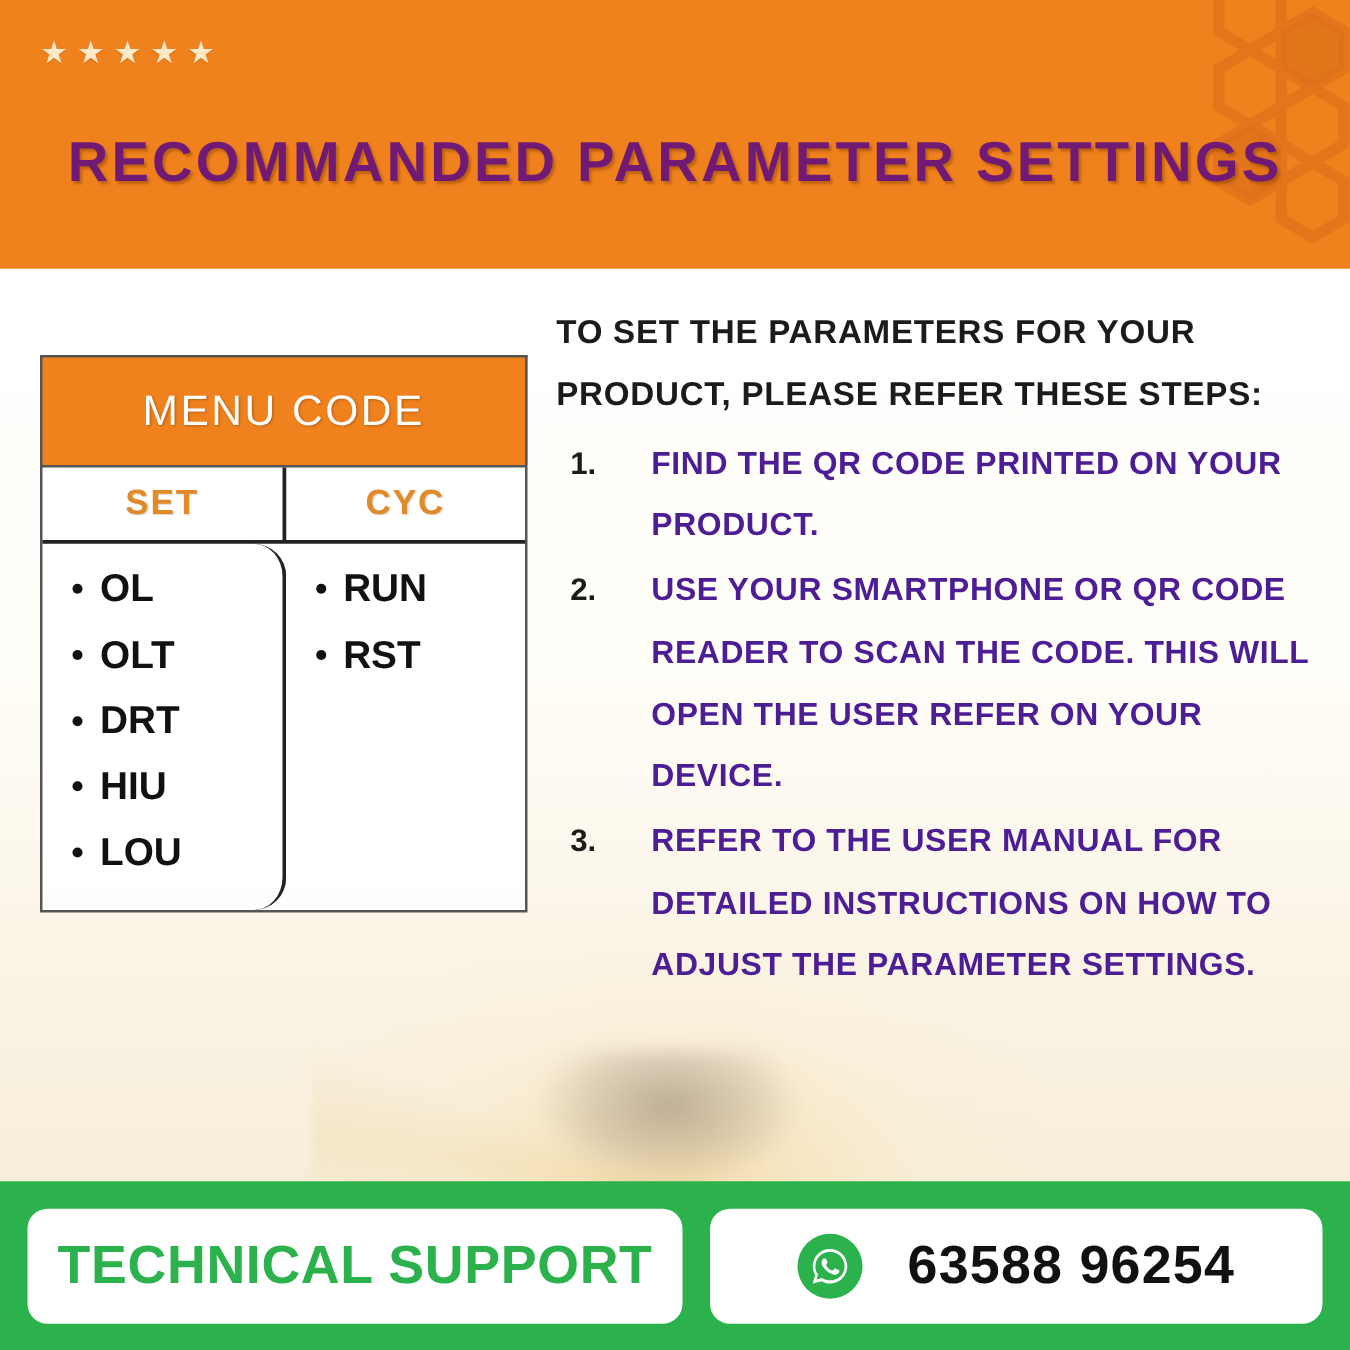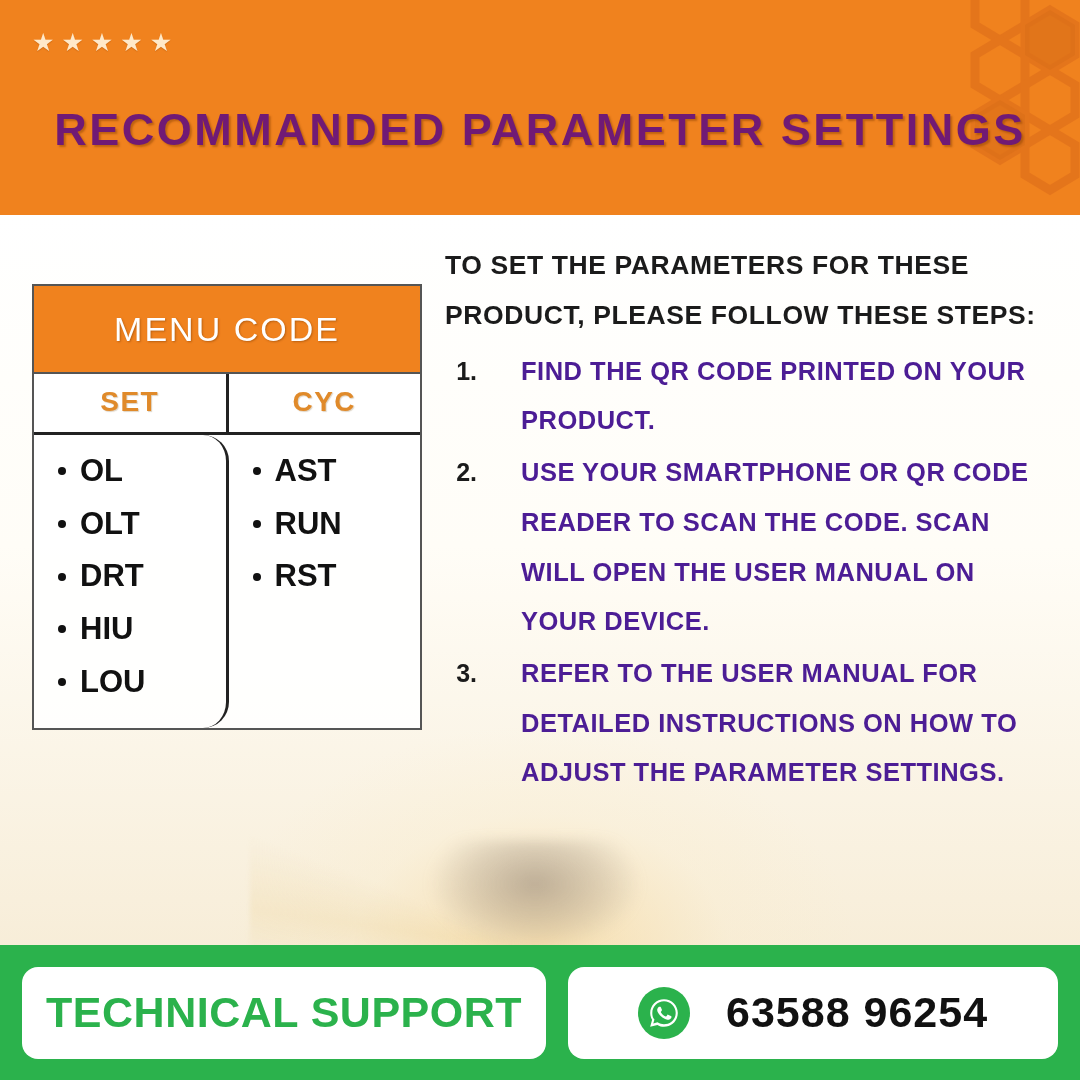--- a/index.html
+++ b/index.html
@@ -286,46 +286,42 @@
             <li>
                 <span class="bullet"></span>
                 <span>LOU</span>
               </li>
           </ul>
         </div>
         <div class="col-body">
           <ul>
             <li>
                 <span class="bullet"></span>
-                <span>AST</span>
-              </li>
-            <li>
-                <span class="bullet"></span>
                 <span>RUN</span>
               </li>
             <li>
                 <span class="bullet"></span>
                 <span>RST</span>
               </li>
           </ul>
         </div>
       </div>
     </div>
   </div>
 
   <div class="instructions">
-    <div class="instr-intro">TO SET THE PARAMETERS FOR THESE PRODUCT, PLEASE FOLLOW THESE STEPS:</div>
+    <div class="instr-intro">TO SET THE PARAMETERS FOR YOUR PRODUCT, PLEASE REFER THESE STEPS:</div>
     <ol class="steps">
       <li class="step">
         <span class="step-num">1.</span>
         <span class="step-text">FIND THE QR CODE PRINTED ON YOUR PRODUCT.</span>
       </li>
       <li class="step">
         <span class="step-num">2.</span>
-        <span class="step-text">USE YOUR SMARTPHONE OR QR CODE READER TO SCAN THE CODE. SCAN WILL OPEN THE USER MANUAL ON YOUR DEVICE.</span>
+        <span class="step-text">USE YOUR SMARTPHONE OR QR CODE READER TO SCAN THE CODE. THIS WILL OPEN THE USER REFER ON YOUR DEVICE.</span>
       </li>
       <li class="step">
         <span class="step-num">3.</span>
         <span class="step-text">REFER TO THE USER MANUAL FOR DETAILED INSTRUCTIONS ON HOW TO ADJUST THE PARAMETER SETTINGS.</span>
       </li>
     </ol>
   </div>
 
   <div class="footer">
     <div class="footer-pill pill-support">

